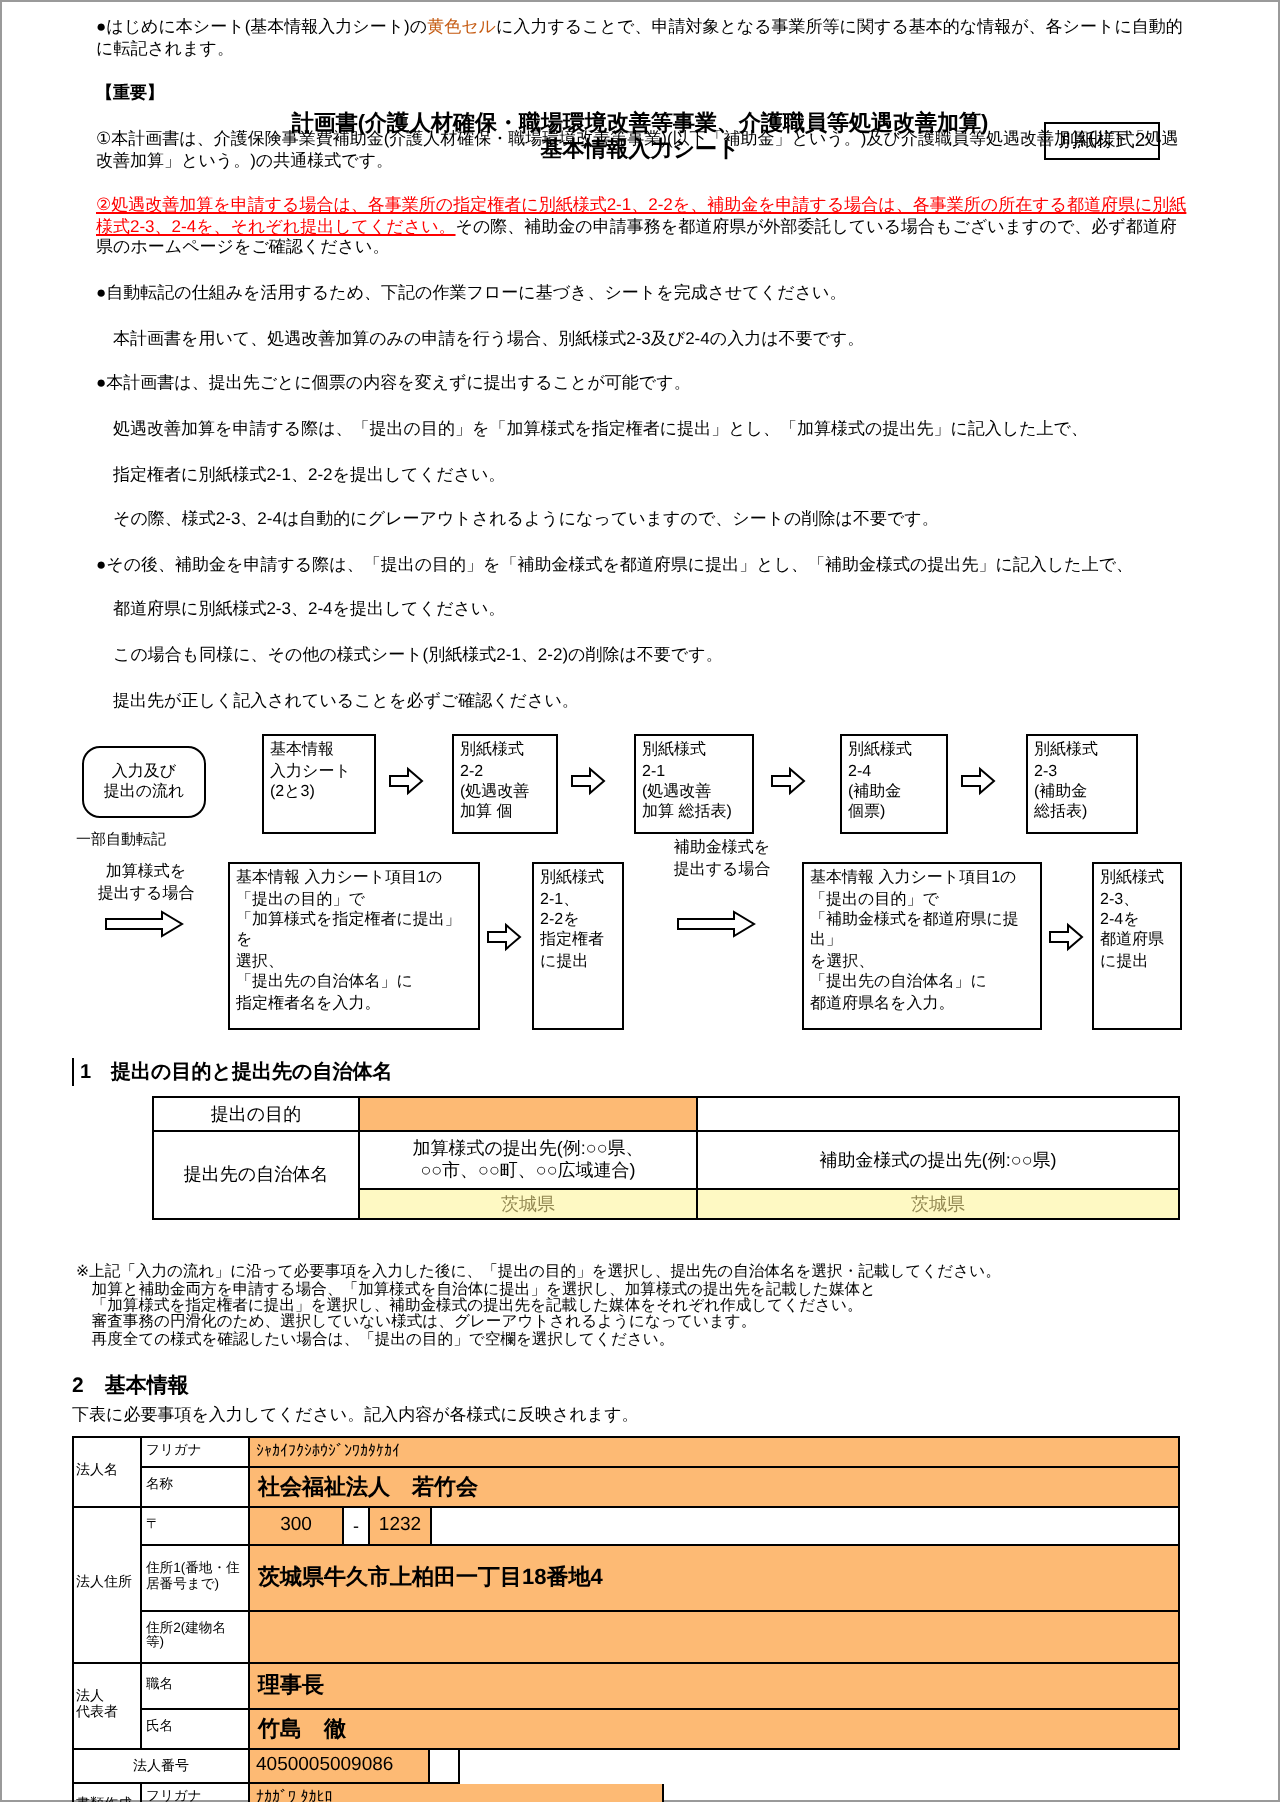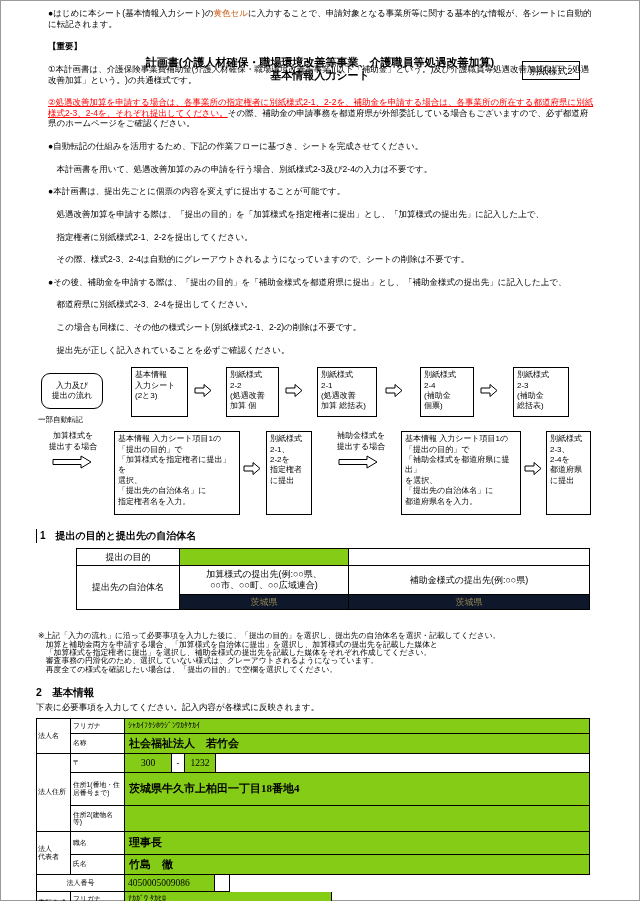--- a/index.html
+++ b/index.html
@@ -33,22 +33,22 @@
   .sec-h{font-size:10px;font-weight:bold;margin:10px 0 5px 0;border-left:1px solid #000;padding-left:3px;}
   .sec-h2{font-size:10.5px;font-weight:bold;margin:12px 0 2px 0;}
   .sub{font-size:8.5px;margin:0 0 4px 0;}
 
   
   .cell{border-right:1px solid #000;border-bottom:1px solid #000;box-sizing:border-box;
         display:flex;align-items:center;}
   .r{display:flex;}
   .t1{margin-left:40px;width:513px;border-top:1px solid #000;border-left:1px solid #000;font-size:9px;}
   .c-center{justify-content:center;text-align:center;}
-  .yellow{background:#84cc16;font-family:Liberation Serif, serif;}
-  .tan{background:#0f172a;color:#938953;}
+  .yellow{background:#fdba74;}
+  .tan{background:#fef9c3;color:#938953;}
   .hdrcell{line-height:1.25;}
   .notes{font-size:7.8px;line-height:1.07;margin:22px 0 0 2px;}
   .notes p{margin:0;}
 
   .t2{width:553px;border-top:1px solid #000;border-left:1px solid #000;font-size:7px;margin-top:2px;}
   .g34{width:34px;font-size:7px;padding:0 1px;line-height:1.15;}
   .l54{width:54px;font-size:6.8px;padding:0 2px;line-height:1.15;}
   .l88{width:88px;font-size:7px;justify-content:center;}
   .v465{width:465px;}
   .v207{width:207px;}
@@ -149,21 +149,21 @@
 「提出先の自治体名」に
 指定権者名を入力。</div>
       <div class="farrow" style="left:207px;top:94px;"><svg width="18" height="15" viewBox="0 0 18 15">
             <path d="M1 5 h9 V1.5 L17 7.5 L10 13.5 V10 H1 Z" fill="#fff" stroke="#000" stroke-width="1"></path>
           </svg></div>
       <div class="fbox pre" style="left:230px;top:64px;width:46px;height:84px;">別紙様式
 2-1、
 2-2を
 指定権者
 に提出</div>
-      <div class="flabel pre" style="left:288px;top:64px;width:74px;">補助金様式を
+      <div class="flabel pre" style="left:288px;top:52px;width:74px;">補助金様式を
 提出する場合</div>
       <div class="farrow" style="left:302px;top:88px;"><svg width="40" height="14" viewBox="0 0 40 14">
             <path d="M1 4.5 h28 V1 L39 7 L29 13 V9.5 H1 Z" fill="#fff" stroke="#000" stroke-width="1"></path>
           </svg></div>
       <div class="fbox pre" style="left:365px;top:64px;width:120px;height:84px;">基本情報 入力シート項目1の
 「提出の目的」で
 「補助金様式を都道府県に提出」
 を選択、
 「提出先の自治体名」に
 都道府県名を入力。</div>

